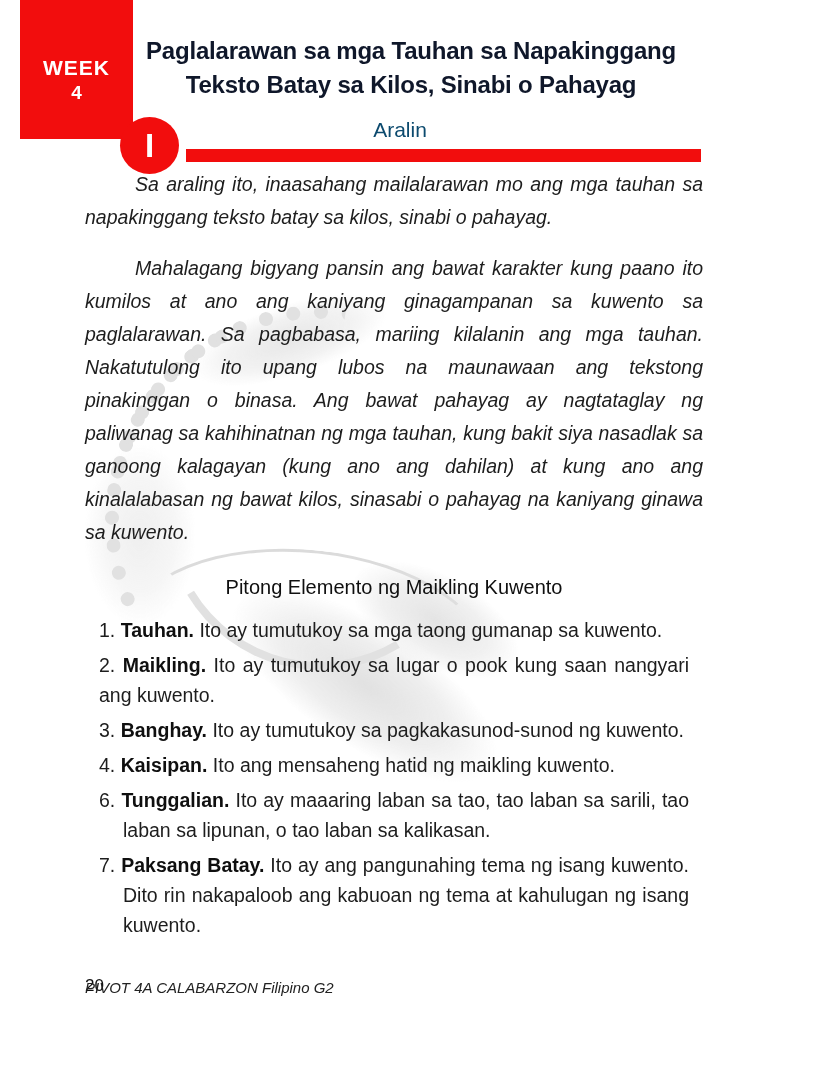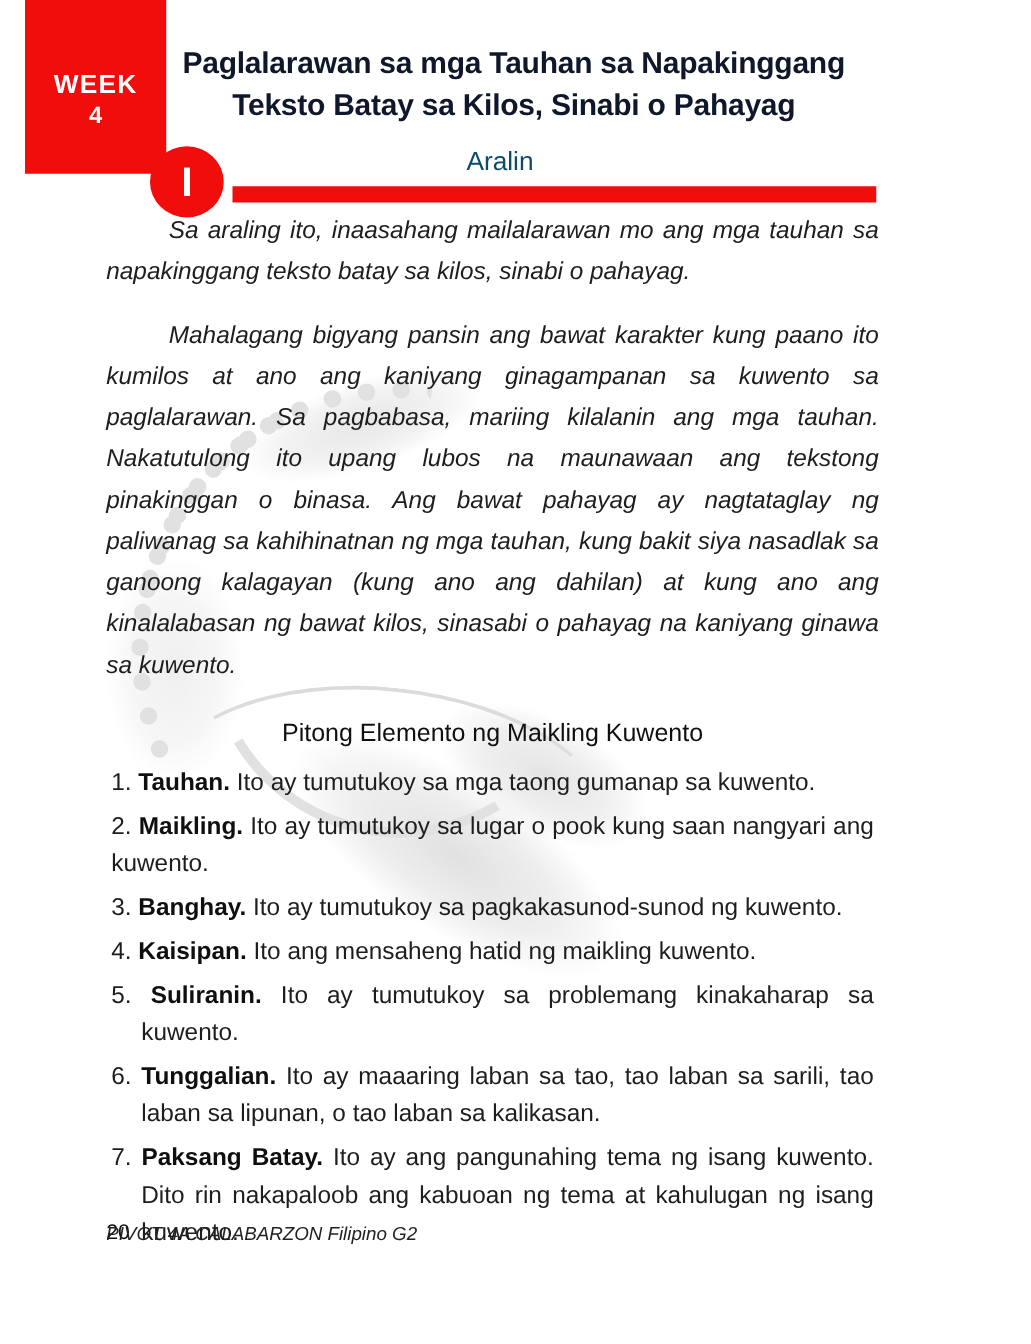--- a/index.html
+++ b/index.html
@@ -52,21 +52,21 @@
   
   .content{position:absolute;left:85px;top:168px;width:618px;}
   .content p{
     margin:0 0 18px;font-size:19.5px;line-height:33px;text-align:justify;
     text-indent:50px;color:var(--ink);font-style:italic;
   }
   .section-heading{
     margin:24px 0 10px;font-size:20px;line-height:28px;font-weight:normal;
     text-align:center;color:#0f0f0f;
   }
-  .elements-list{list-style:none;margin:4px;padding:0;}
+  .elements-list{list-style:none;margin:14px;padding:0;}
   .list-item{
     font-size:19.5px;line-height:30px;margin-bottom:5px;text-align:justify;
     padding-left:24px;text-indent:-24px;color:var(--ink);
   }
   .list-item.no-hang{padding-left:0;text-indent:0;}
   .li-term{font-weight:bold;color:#0f0f0f;}
   
   .footer{position:absolute;left:85px;top:976px;width:618px;height:26px;}
   .footer-left{position:absolute;left:0;top:3px;font-style:italic;font-size:15px;color:#222;}
   .footer-page{position:absolute;left:0;right:-32px;text-align:left;font-size:17px;color:#111;}
@@ -112,21 +112,20 @@
 
     <ol class="elements-list">
   <li class="list-item"><span class="li-num">1.</span> <b class="li-term">Tauhan.</b> <span class="li-text">Ito ay tumutukoy sa mga taong gumanap sa kuwento.</span></li>
 
   <li class="list-item no-hang"><span class="li-num">2.</span> <b class="li-term">Maikling.</b> <span class="li-text">Ito ay tumutukoy sa lugar o pook kung saan nangyari ang kuwento.</span></li>
 
   <li class="list-item"><span class="li-num">3.</span> <b class="li-term">Banghay.</b> <span class="li-text">Ito ay tumutukoy sa pagkakasunod-sunod ng kuwento.</span></li>
 
   <li class="list-item"><span class="li-num">4.</span> <b class="li-term">Kaisipan.</b> <span class="li-text">Ito ang mensaheng hatid ng maikling kuwento.</span></li>
 
-  <li class="list-item"><span class="li-num">5.</span> <b class="li-term">Suliranin.</b> <span class="li-text">Ito ay tumutukoy sa problemang kinakaharap sa kuwento.</span></li>
 
   <li class="list-item"><span class="li-num">6.</span> <b class="li-term">Tunggalian.</b> <span class="li-text">Ito ay maaaring laban sa tao, tao laban sa sarili, tao laban sa lipunan, o tao laban sa kalikasan.</span></li>
 
   <li class="list-item"><span class="li-num">7.</span> <b class="li-term">Paksang Batay.</b> <span class="li-text">Ito ay ang pangunahing tema ng isang kuwento. Dito rin nakapaloob ang kabuoan ng tema at kahulugan ng isang kuwento.</span></li>
 </ol>
   </main>
 
   <div class="footer">
     <div class="footer-page">20</div>
     <span class="footer-left">PIVOT 4A CALABARZON Filipino G2</span>

